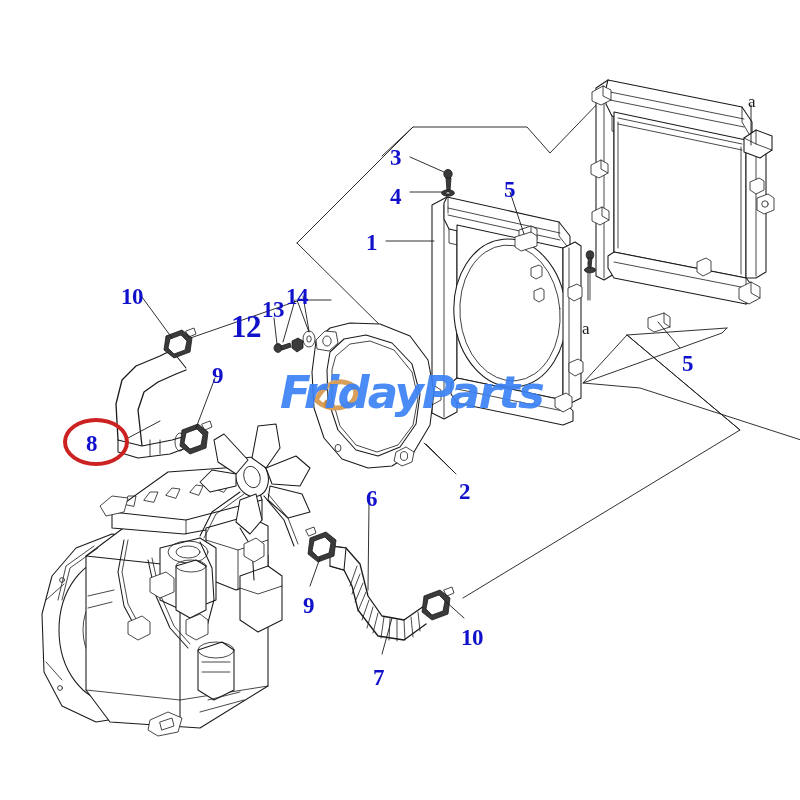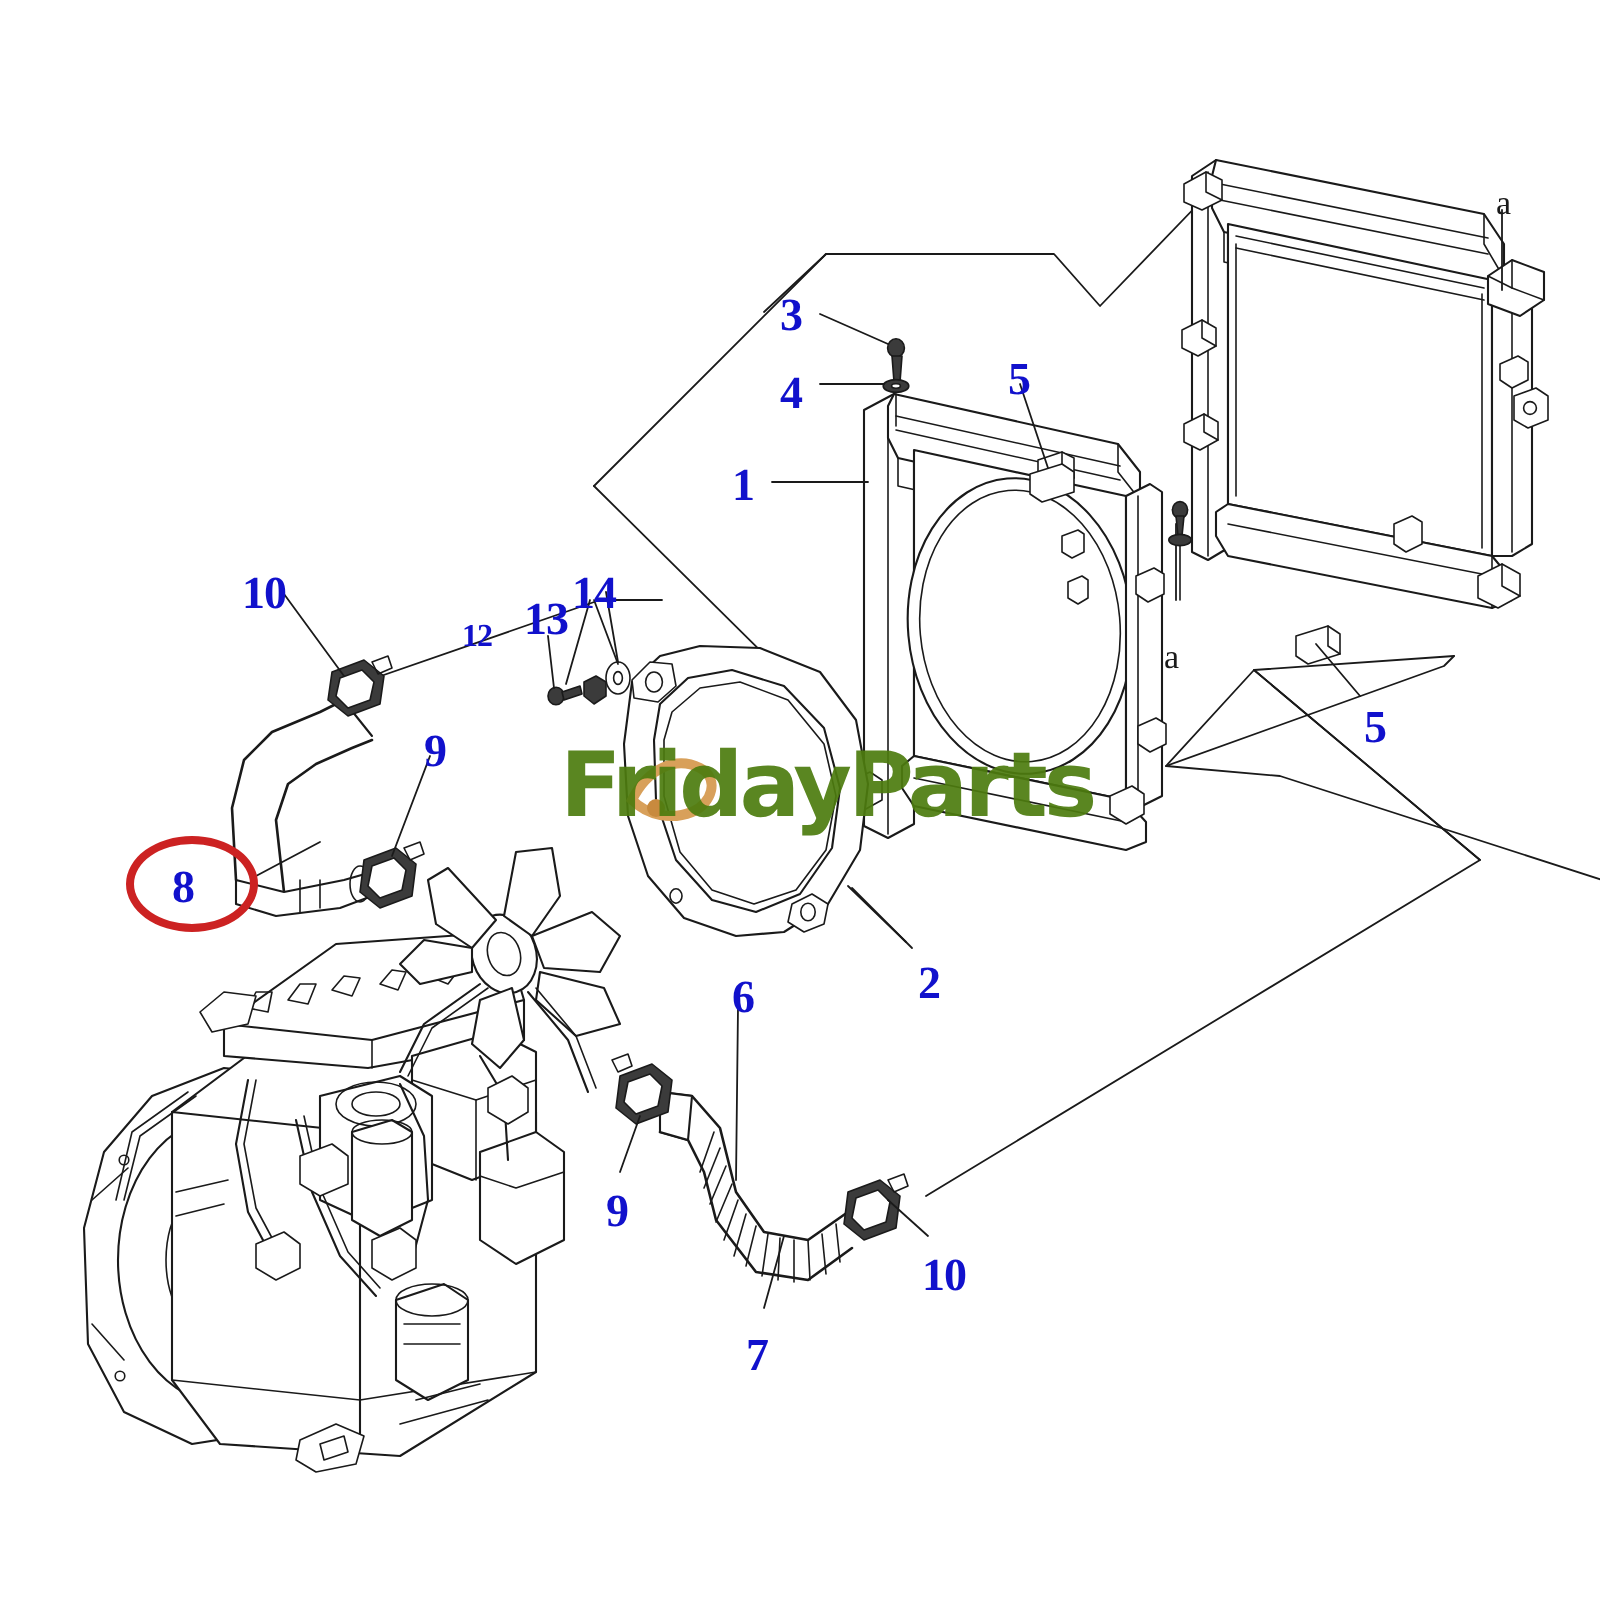--- a/index.html
+++ b/index.html
@@ -37,23 +37,24 @@
   #watermark{
     position:absolute;
     left:280px; top:366px;
     width:240px; height:54px;
     pointer-events:none;
   }
   #watermark .wm-text{
     position:absolute;left:0;top:0;
     font-family:"DejaVu Sans", sans-serif;
     font-weight:bold;
+    font-style:italic;
     font-size:45px;
     letter-spacing:-2px;
-    color:#4d7c0f;
+    color:#3b82f6;
     opacity:.92;
     white-space:nowrap;
   }
 </style>
 </head>
 <body>
 
 <div id="stage">
 
   <svg id="diagram" viewBox="0 0 800 800">
@@ -420,21 +421,21 @@
   <div class="hl-ellipse" style="left:63px;top:418px;width:66px;height:48px;"></div>
 
   <div id="callout-layer">
       <div class="lbl" style="left: 390px; top: 146px; font-size: 23px;">3</div>
       <div class="lbl" style="left: 390px; top: 185px; font-size: 23px;">4</div>
       <div class="lbl" style="left: 504px; top: 178px; font-size: 23px;">5</div>
       <div class="lbl" style="left: 366px; top: 231px; font-size: 23px;">1</div>
       <div class="lbl" style="left: 121px; top: 285px; font-size: 23px;">10</div>
       <div class="lbl" style="left: 286px; top: 285px; font-size: 23px;">14</div>
       <div class="lbl" style="left: 262px; top: 298px; font-size: 23px;">13</div>
-      <div class="lbl" style="left: 231px; top: 311px; font-size: 16px;">12</div>
+      <div class="lbl" style="left: 231px; top: 311px; font-size: 31px;">12</div>
       <div class="lbl" style="left: 682px; top: 352px; font-size: 23px;">5</div>
       <div class="lbl" style="left: 212px; top: 364px; font-size: 23px;">9</div>
       <div class="lbl" style="left: 86px; top: 432px; font-size: 23px;">8</div>
       <div class="lbl" style="left: 459px; top: 480px; font-size: 23px;">2</div>
       <div class="lbl" style="left: 366px; top: 487px; font-size: 23px;">6</div>
       <div class="lbl" style="left: 303px; top: 594px; font-size: 23px;">9</div>
       <div class="lbl" style="left: 461px; top: 626px; font-size: 23px;">10</div>
       <div class="lbl" style="left: 373px; top: 666px; font-size: 23px;">7</div>
     </div>
   <div id="subcallout-layer">

